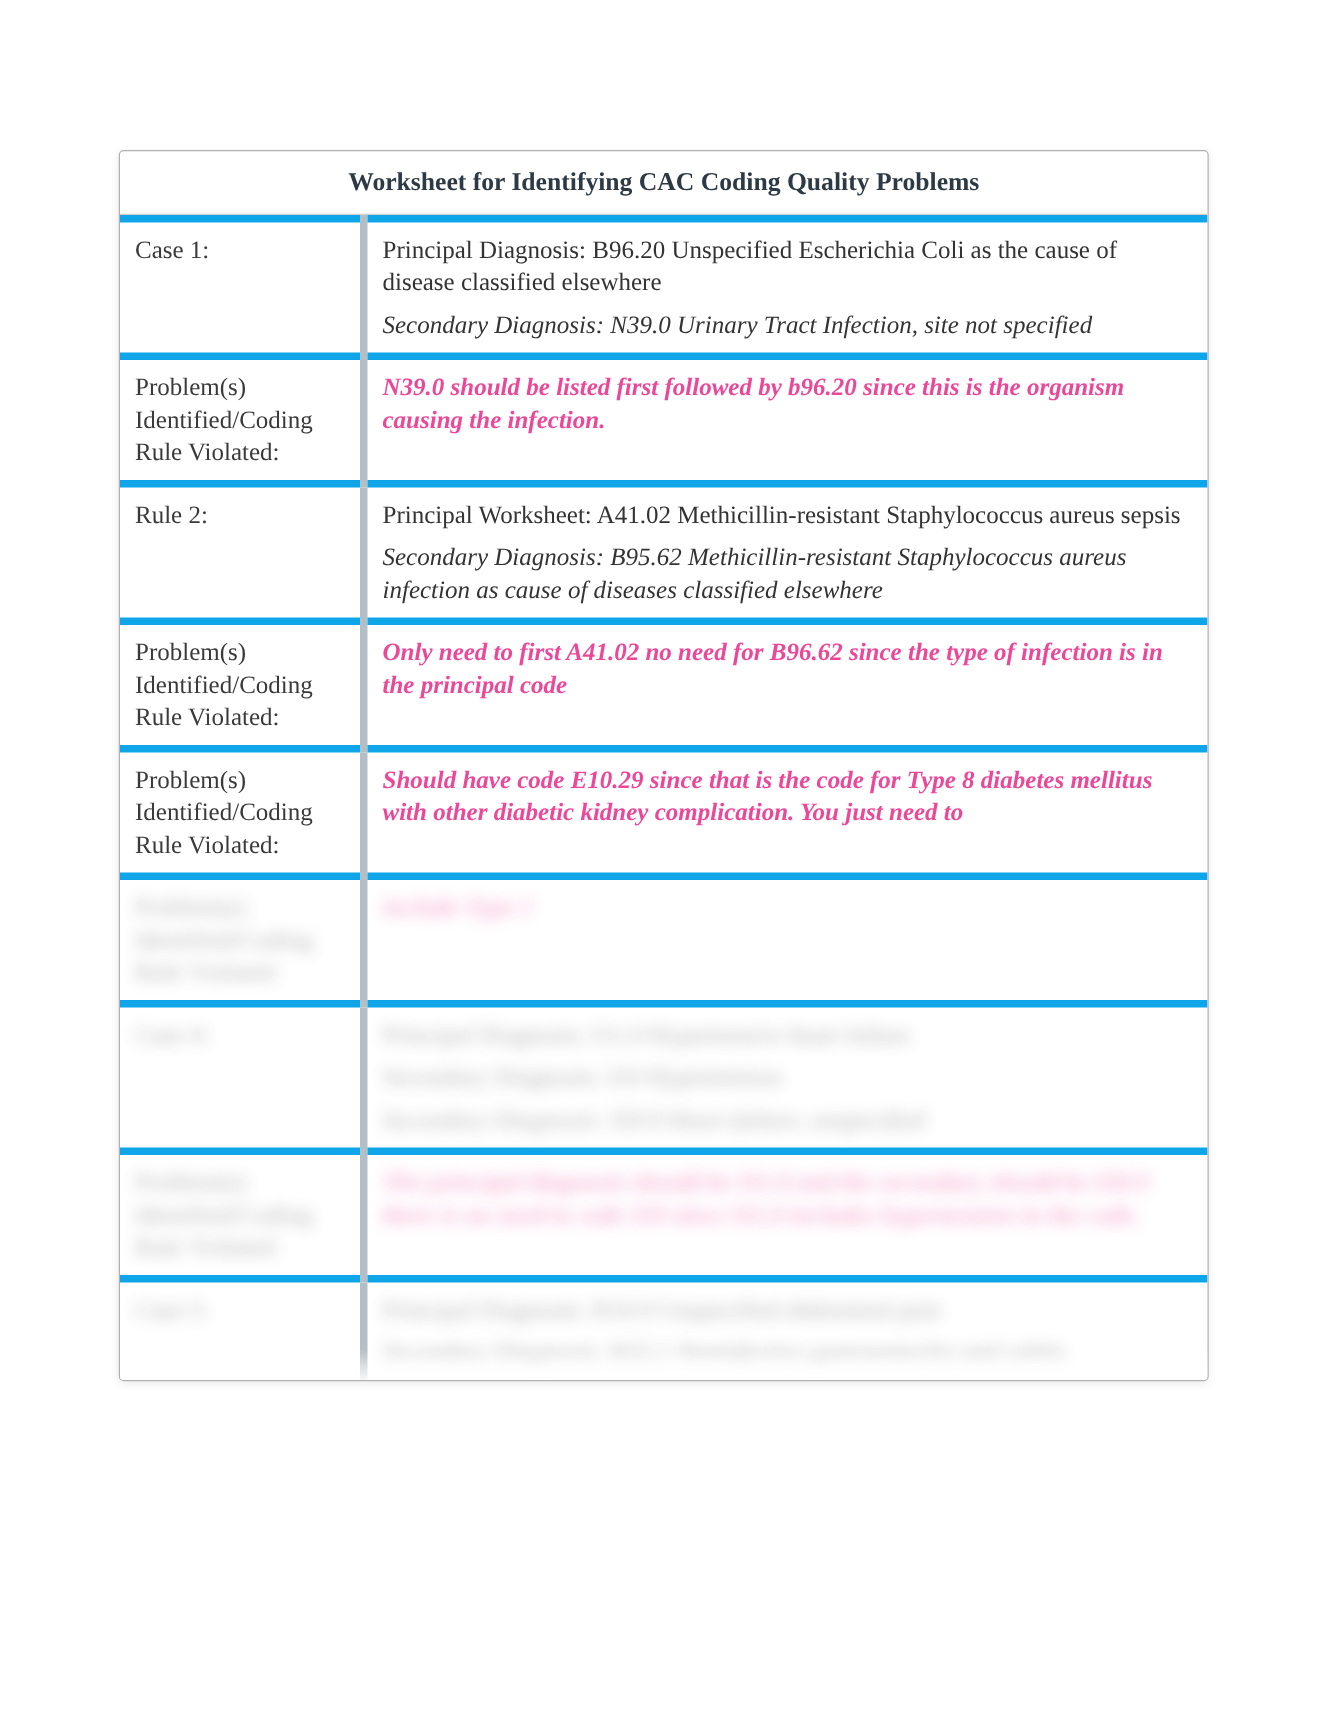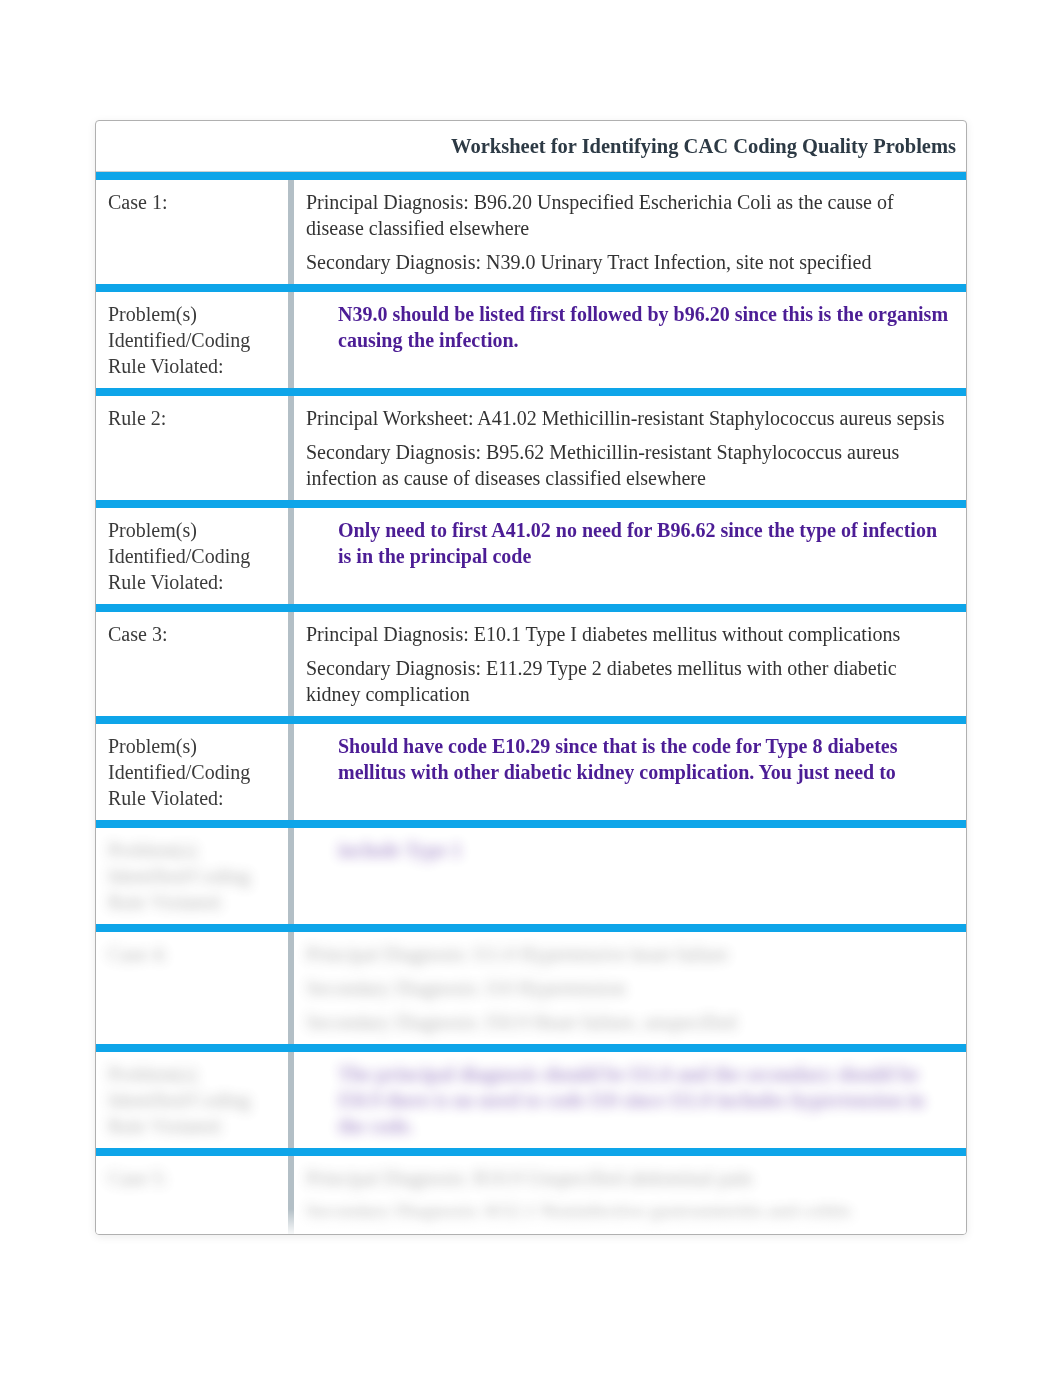--- a/index.html
+++ b/index.html
@@ -17,21 +17,21 @@
       position: relative;
     }
     .worksheet-container {
       border: 1px solid #b0b0b0;
       border-radius: 4px;
       box-shadow: 0 2px 8px rgba(0,0,0,0.08);
       overflow: hidden;
       position: relative;
     }
     .worksheet-title {
-      text-align: right;
+      text-align: center;
       font-weight: bold;
       font-size: 20.5px;
       padding: 14px 10px 13px 10px;
       color: #2d3a45;
       border-bottom: 1px solid #d0d0d0;
     }
     table {
       width: 100%;
       border-collapse: collapse;
     }
@@ -43,44 +43,44 @@
       color: #333;
     }
     td.label-col {
       width: 195px;
       color: #3a3a3a;
     }
     td.content-col {
       color: #333;
     }
     .row-sep {
-      border-top: 8px solid #0ea5e9;
+      border-top: 6px solid #0ea5e9;
       position: relative;
     }
     .row-sep td::before {
       content: "";
       position: absolute;
       left: 0;
       right: 0;
       height: 6px;
       top: -6px;
     }
     .col-sep {
       border-left: 6px solid #b3bfc6;
     }
     .para {
       margin-bottom: 8px;
     }
     .para:last-child {
       margin-bottom: 0;
+      font-style: italic;
     }
     .bold {
       font-weight: bold;
-      color: #4c1d95;
-      margin-left: 32px;
+      color: #ec4899;
     }
     
     .blur-region {
       filter: blur(6px);
       opacity: 0.45;
       user-select: none;
     }
     .blur-region td {
       color: #555;
     }
@@ -121,27 +121,20 @@
             <div class="para">Secondary Diagnosis: B95.62 Methicillin-resistant Staphylococcus aureus infection as cause of diseases classified elsewhere</div>
           </td>
         </tr>
         <tr class="row-sep">
           <td class="label-col">Problem(s) Identified/Coding Rule Violated:</td>
           <td class="content-col col-sep">
             <div class="para bold"> Only need to first A41.02 no need for B96.62 since the type of infection is in the principal code</div>
           </td>
         </tr>
         <tr class="row-sep">
-          <td class="label-col">Case 3:</td>
-          <td class="content-col col-sep">
-            <div class="para">Principal Diagnosis: E10.1 Type I diabetes mellitus without complications</div>
-            <div class="para">Secondary Diagnosis: E11.29 Type 2 diabetes mellitus with other diabetic kidney complication</div>
-          </td>
-        </tr>
-        <tr class="row-sep">
           <td class="label-col">Problem(s) Identified/Coding Rule Violated:</td>
           <td class="content-col col-sep">
             <div class="para bold">Should have code E10.29 since that is the code for Type 8 diabetes mellitus with other diabetic kidney complication. You just need to</div>
           </td>
         </tr>
         <tr class="row-sep blur-region">
           <td class="label-col">Problem(s) Identified/Coding Rule Violated:</td>
           <td class="content-col col-sep">
             <div class="para bold">include Type 1</div>
           </td>

